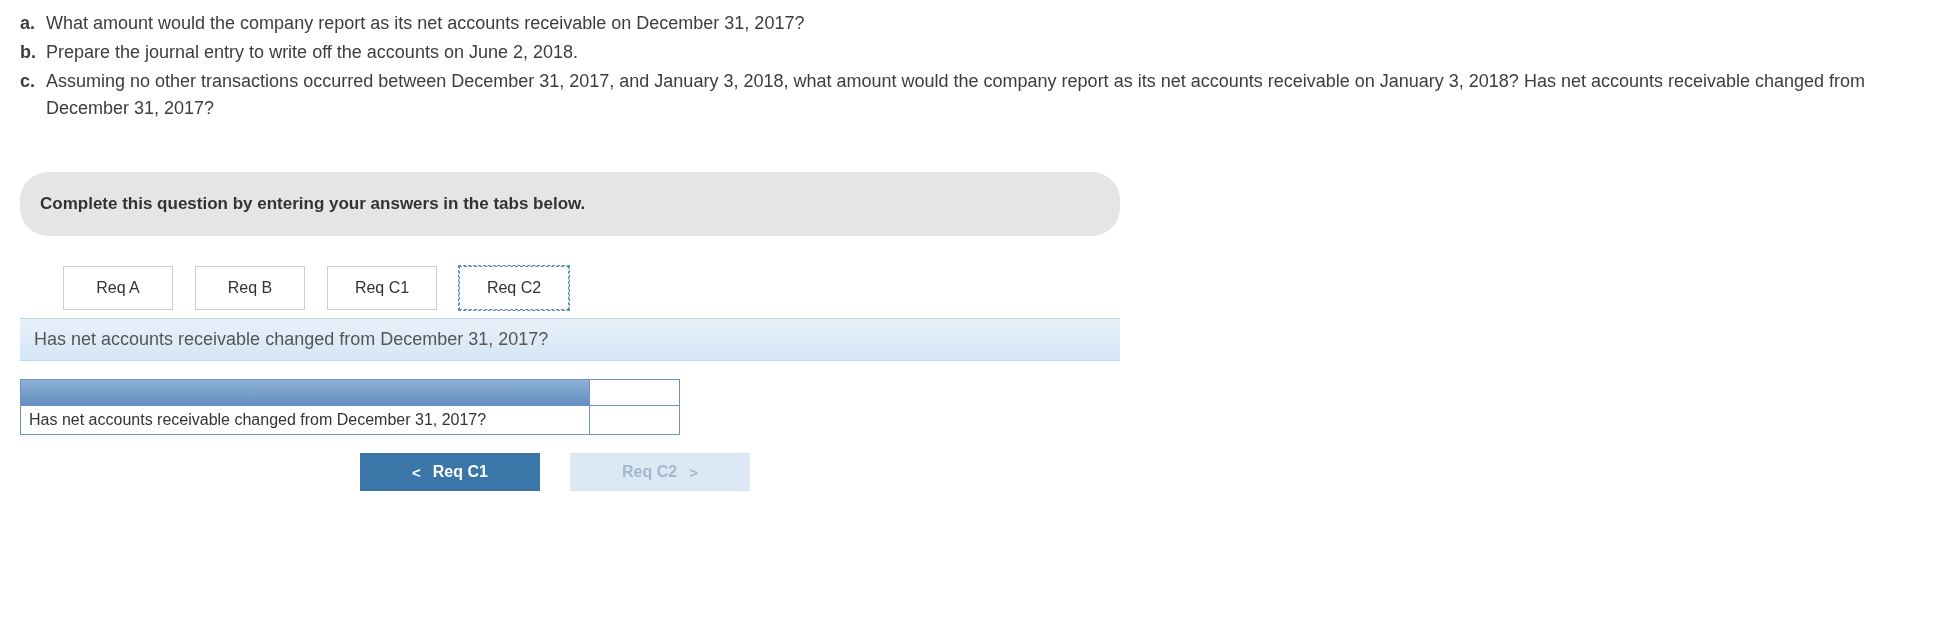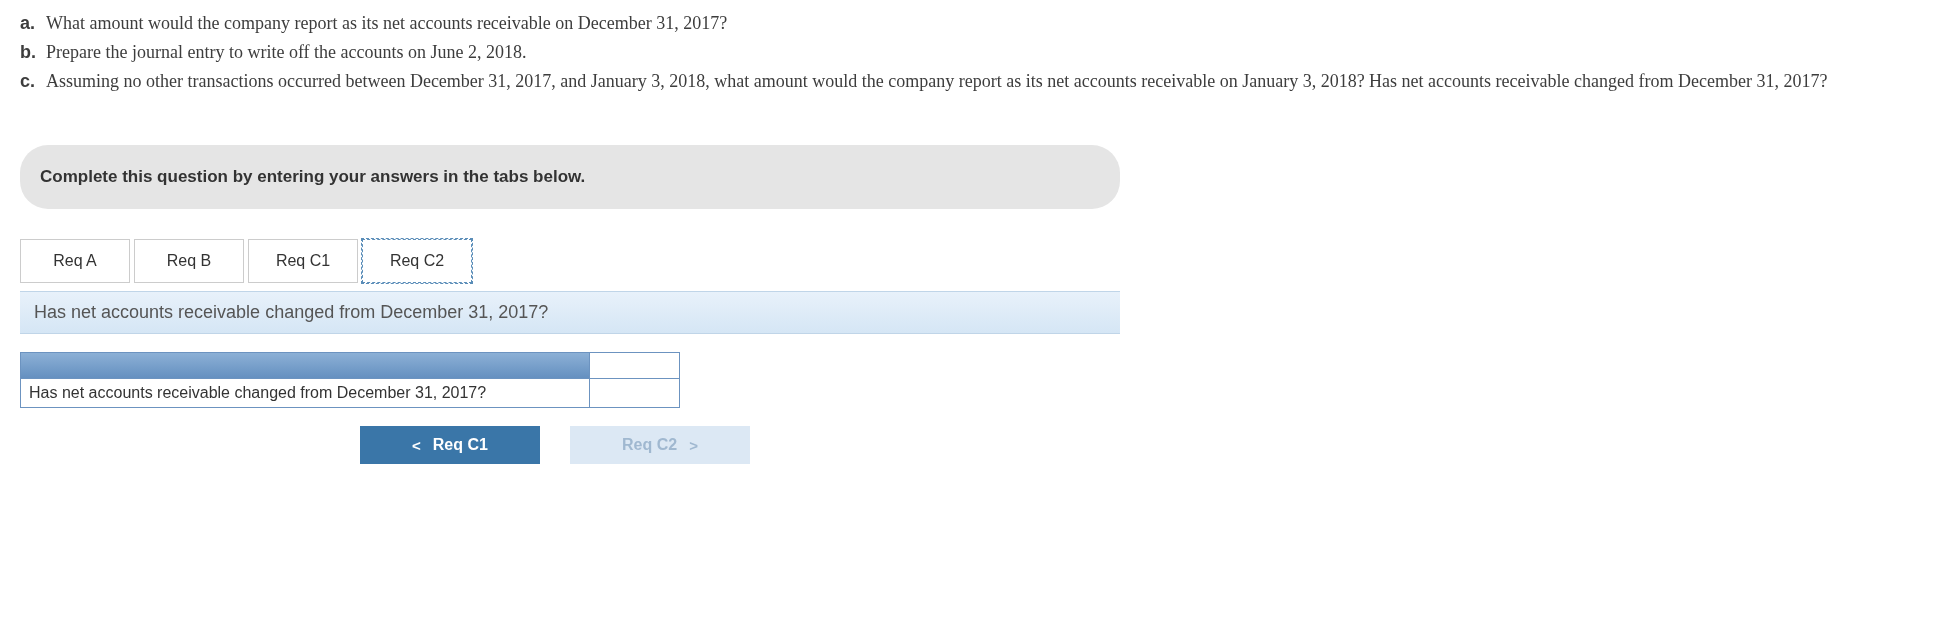--- a/index.html
+++ b/index.html
@@ -23,37 +23,37 @@
       line-height: 1.5;
       color: #3d3d3d;
     }
     .question-label {
       font-weight: bold;
       margin-right: 6px;
       min-width: 20px;
     }
     .question-text {
       flex: 1;
-      font-family: Liberation Serif, serif;
     }
     .instruction-bar {
       background: #e5e5e5;
       padding: 22px 20px;
       font-weight: bold;
       font-size: 17px;
       color: #333;
       margin-bottom: 30px;
       width: 1100px;
       border-radius: 28px;
     }
     .tabs-row {
       display: flex;
-      gap: 4px;
+      gap: 22px;
       margin-bottom: 0;
       width: 1100px;
+      margin-left: 43px;
     }
     .tab {
       background: #fff;
       border: 1px solid #ccc;
       padding: 12px 24px;
       font-size: 16px;
       cursor: pointer;
       color: #333;
       min-width: 110px;
       text-align: center;

